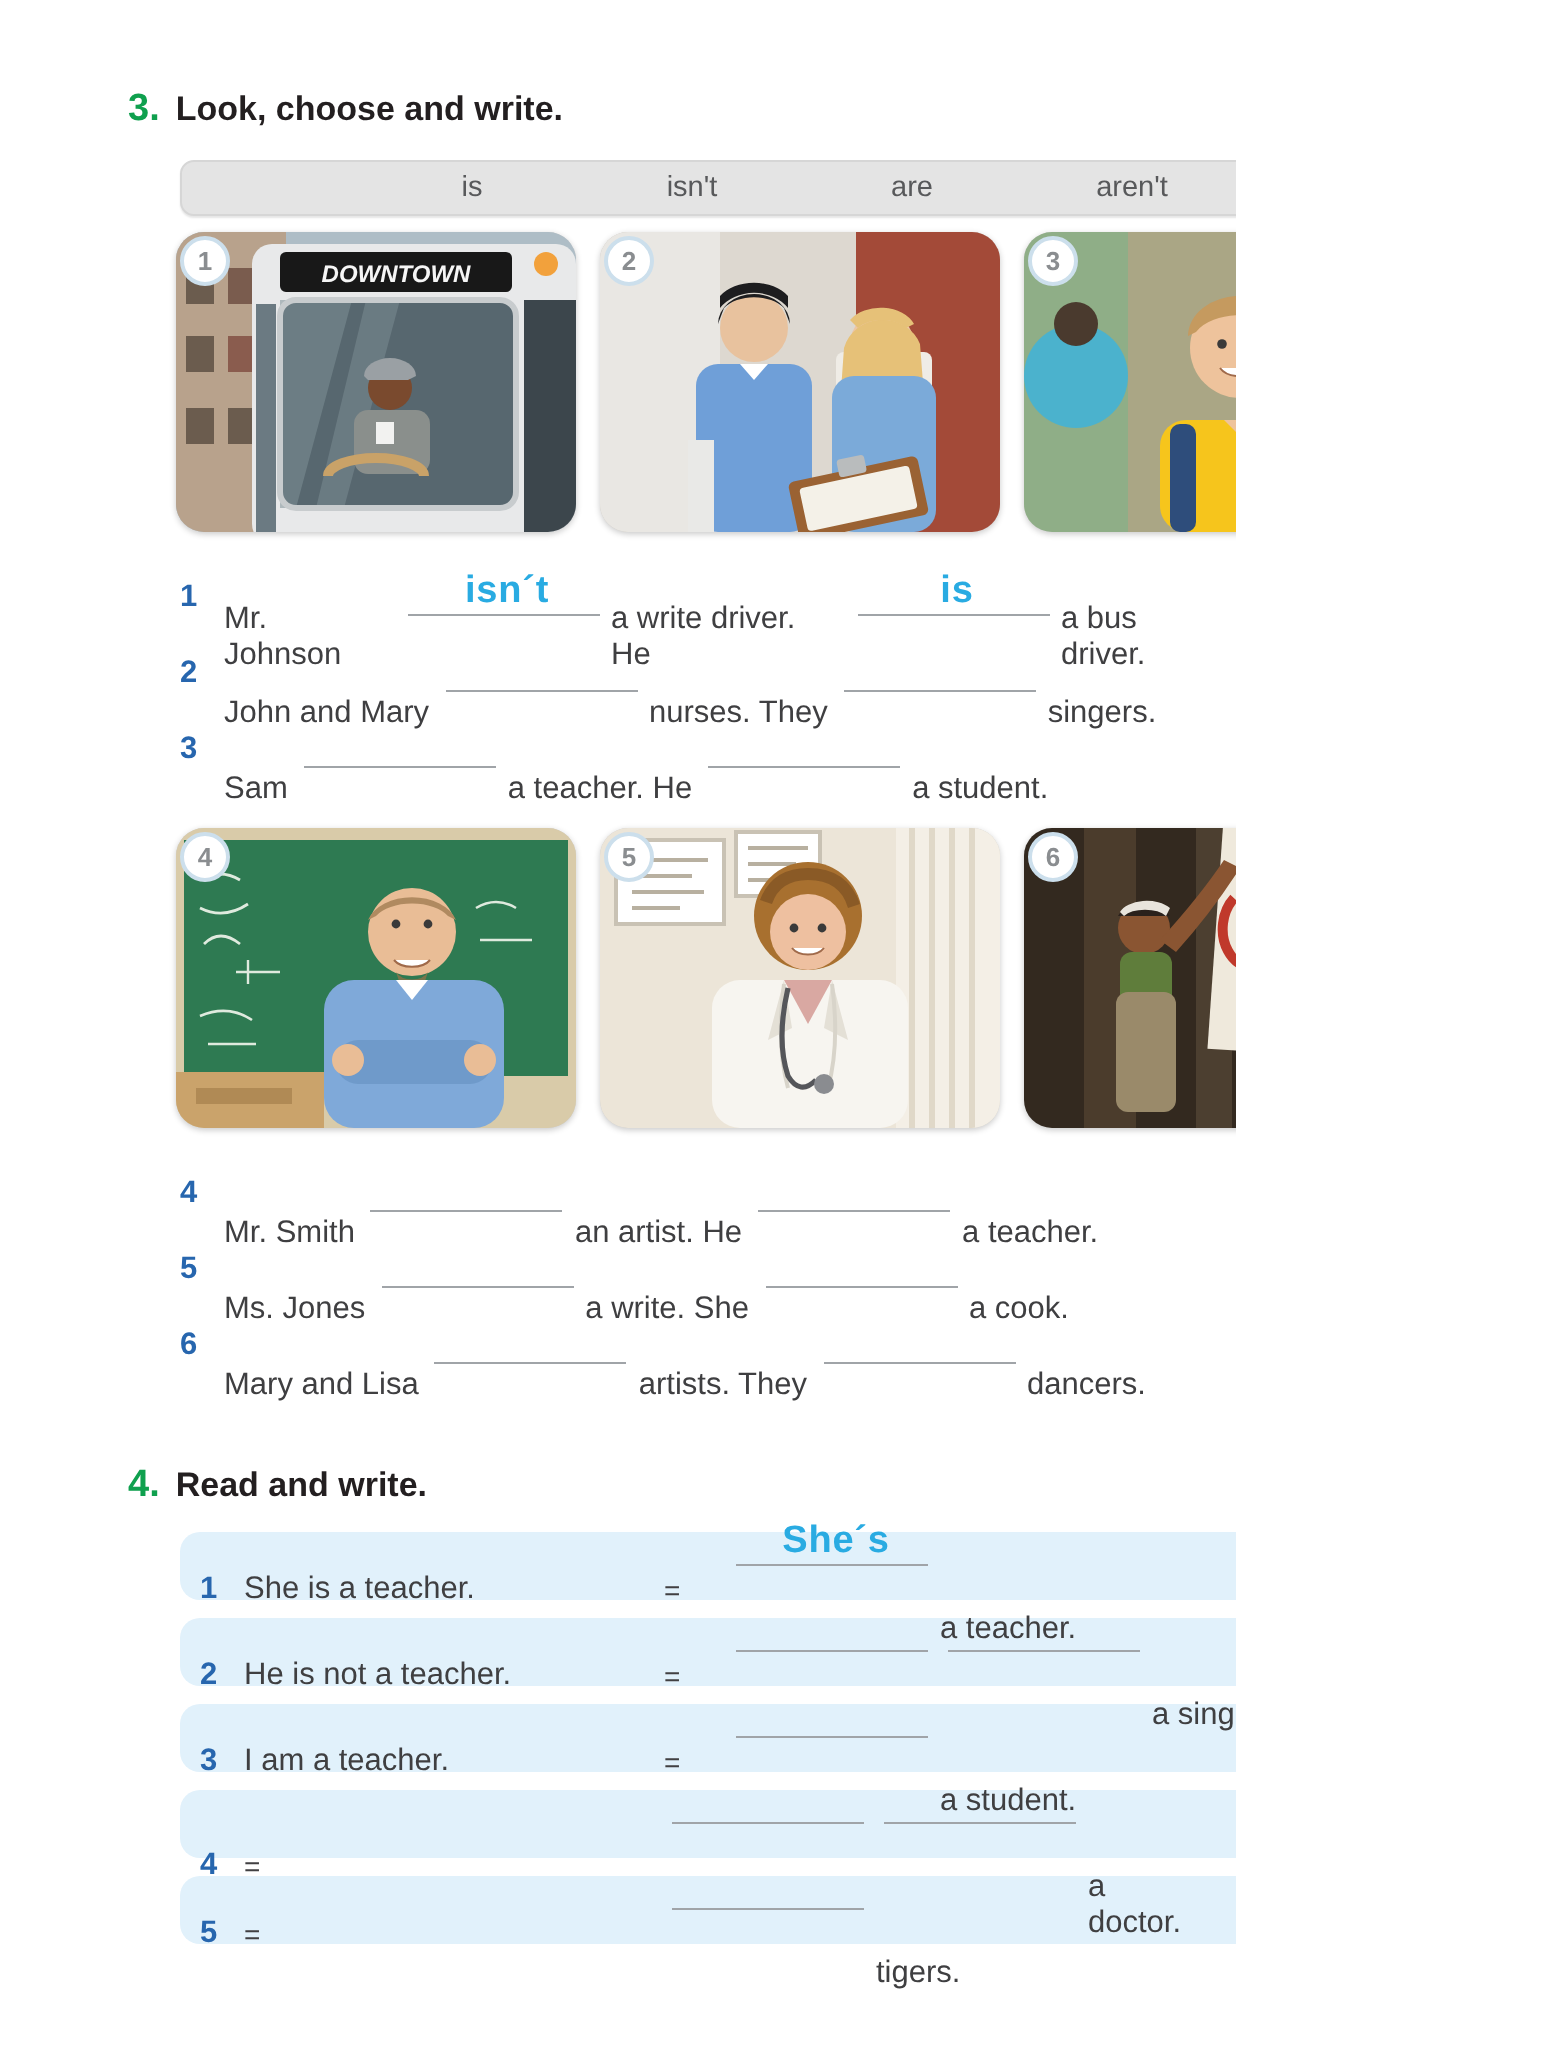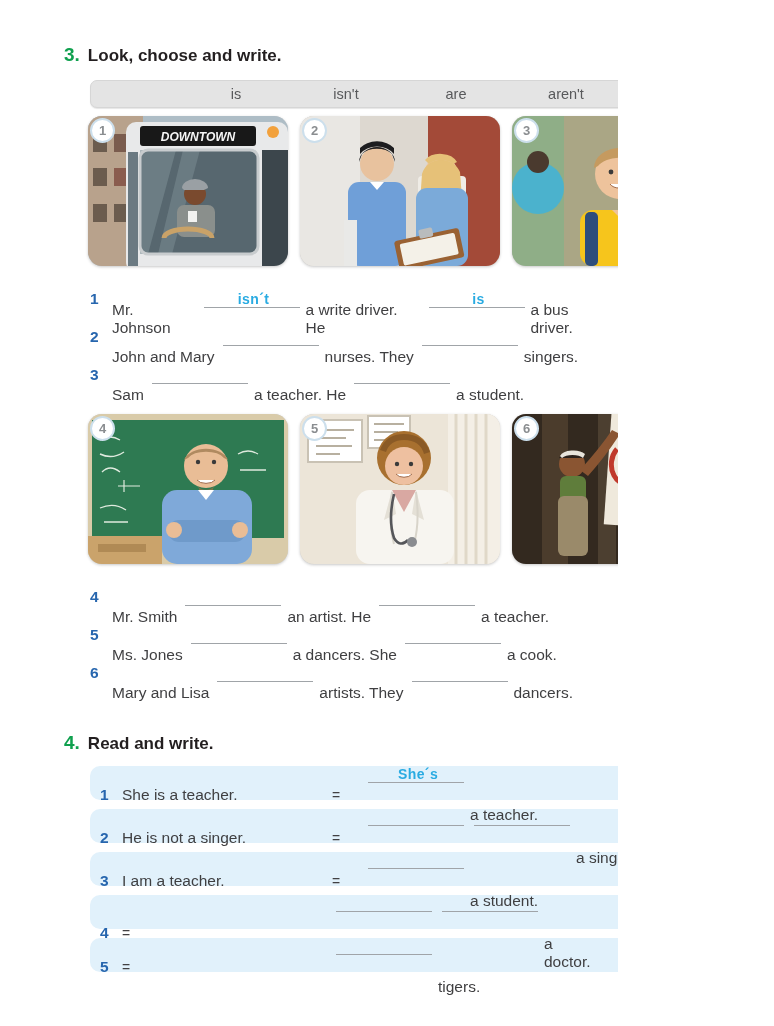--- a/index.html
+++ b/index.html
@@ -27,21 +27,21 @@
     display:flex; align-items:center; justify-content:center; z-index:2; }
 
   
   .sentences { margin:14px 0 0 90px; }
   .s-line { height:38px; display:flex; align-items:center; font-size:15.5px; color:#3f3f41; }
   .s-num { color:#2766ae; font-weight:bold; width:22px; flex:0 0 auto; }
   .s-text { margin-right:4px;margin-top:40px; }
   .blank { display:inline-block; width:96px; height:17px; border-bottom:1.5px solid #a0a4a8;
     position:relative; margin:0 6px 0 4px; flex:0 0 auto; }
   .answer { position:absolute; left:4px; right:0; bottom:0; text-align:center;
-    color:#29abe2; font-weight:bold; font-size:14px; letter-spacing:.4px; }
+    color:#29abe2; font-weight:bold; font-size:19px; letter-spacing:.4px; }
 
   
   .ex4-head { margin-top:40px; }
   .rw-rows { margin:12px 0 0 90px; }
   .rw-row { width:617px; height:34px; background:#e1f1fb; border-radius:10px; margin-bottom:9px;
     display:grid; grid-template-columns:22px 210px 32px 1fr; align-items:center;
     padding-left:10px; font-size:15.5px; color:#3f3f41; }
   .rw-row .equals { color:#414042; font-size:14px; }
   .rw-right { display:flex; align-items:flex-start; }
 
@@ -282,21 +282,21 @@
           <span class="answer"></span>
         </span>
       <span class="s-text">a teacher.</span>
     </div>
     <div class="s-line">
       <span class="s-num">5</span>
       <span class="s-text">Ms. Jones</span>
       <span class="blank">
           <span class="answer"></span>
         </span>
-      <span class="s-text">a dancers. She</span>
+      <span class="s-text">a write. She</span>
       <span class="blank">
           <span class="answer"></span>
         </span>
       <span class="s-text">a cook.</span>
     </div>
     <div class="s-line">
       <span class="s-num">6</span>
       <span class="s-text">Mary and Lisa</span>
       <span class="blank">
           <span class="answer"></span>
@@ -322,21 +322,21 @@
       <span class="rw-right">
         <span class="blank">
             <span class="answer">She´s</span>
           </span>
         <span class="s-text">a teacher.</span>
       </span>
     </div>
 
     <div class="rw-row">
       <span class="s-num">2</span>
-      <span>He is not a singer.</span>
+      <span>He is not a teacher.</span>
       <span class="equals">=</span>
       <span class="rw-right">
         <span class="blank">
             <span class="answer"></span>
           </span>
         <span class="blank">
             <span class="answer"></span>
           </span>
         <span class="s-text">a singer.</span>
       </span>

